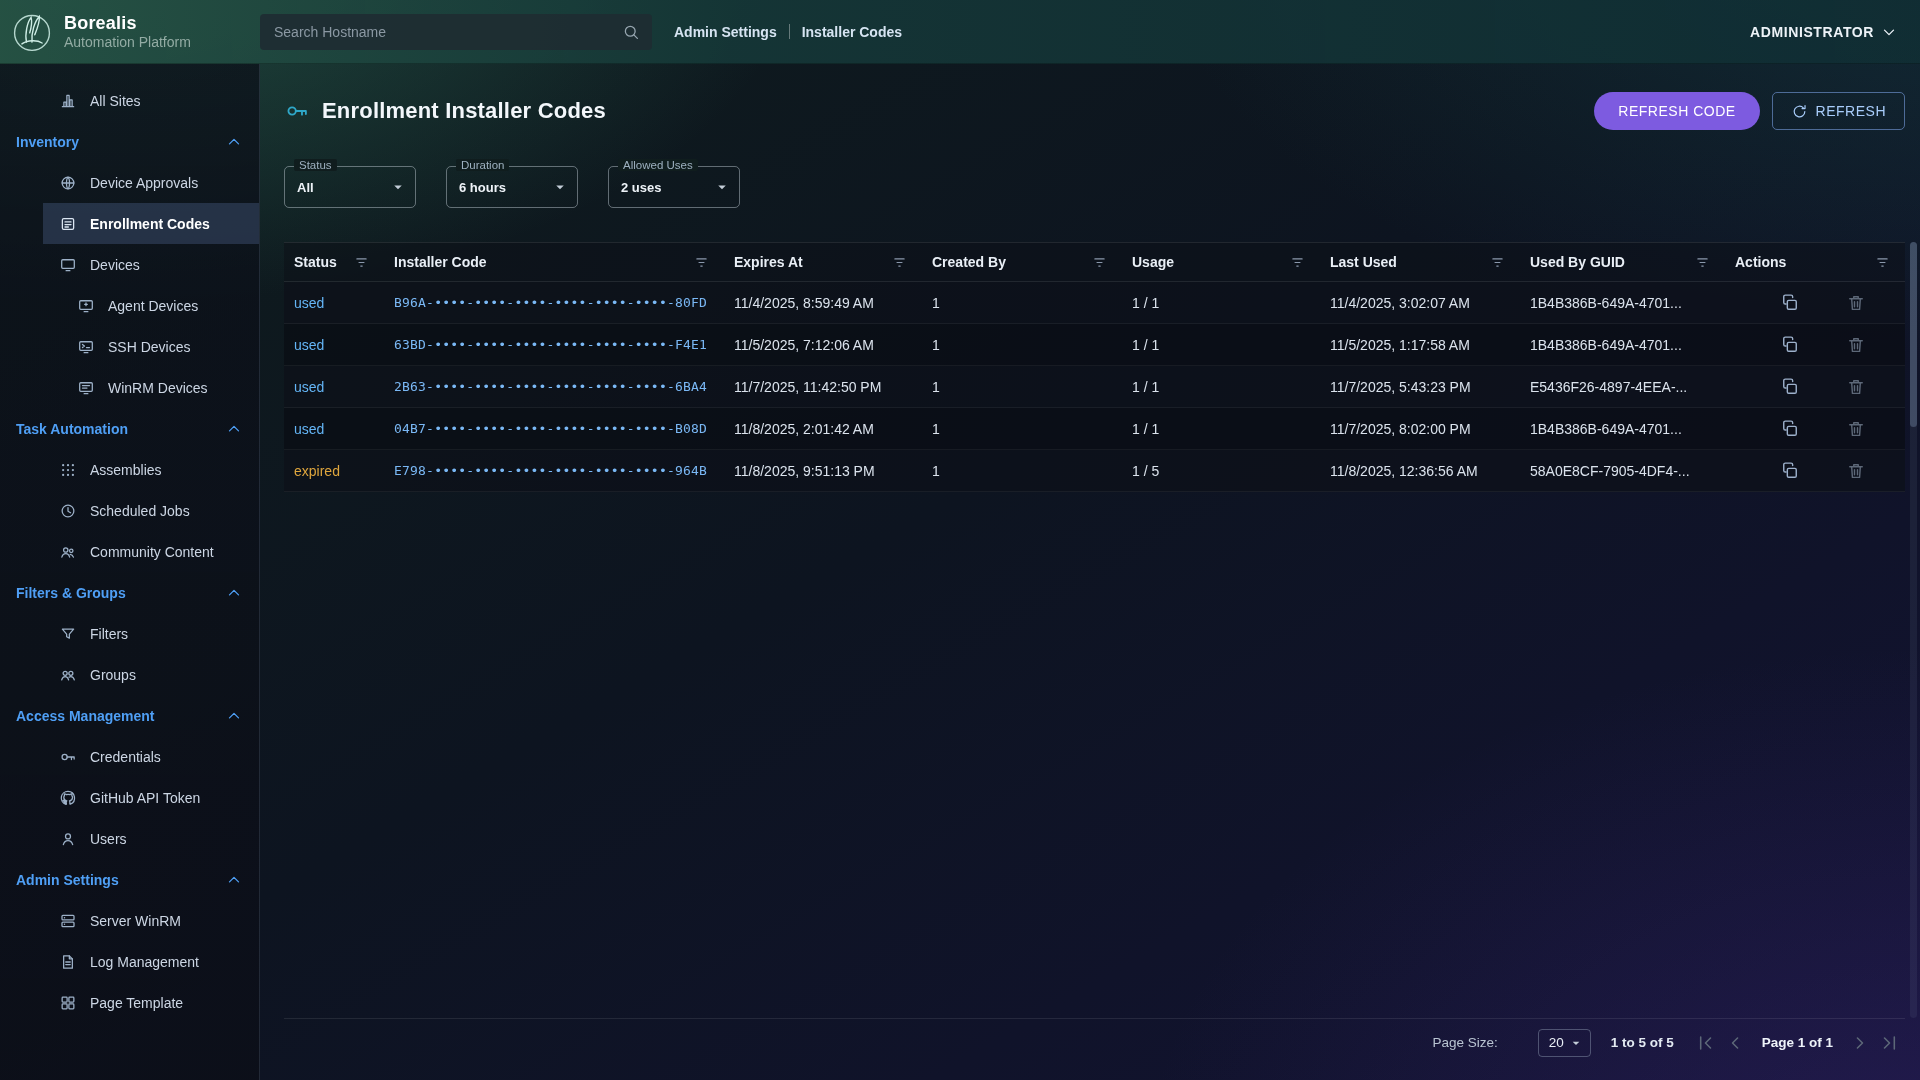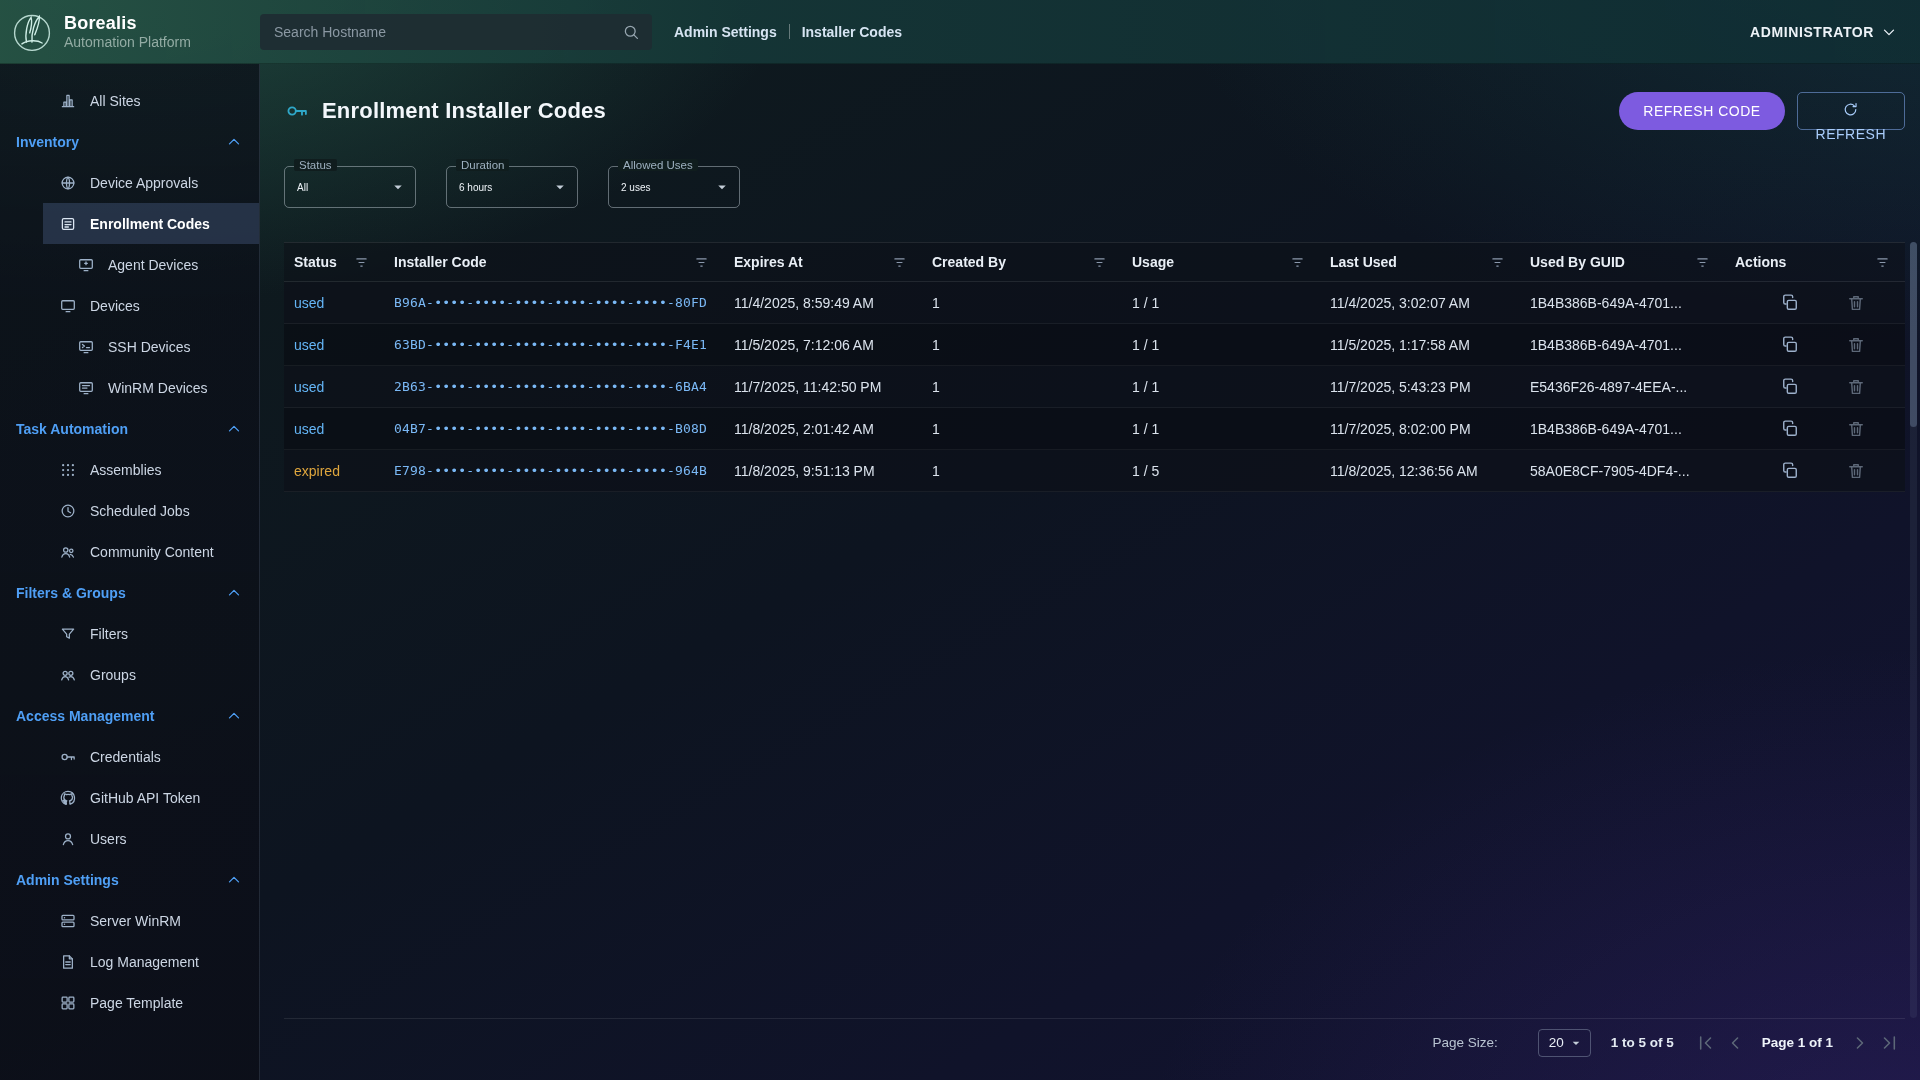--- a/index.html
+++ b/index.html
@@ -71,38 +71,38 @@
   .title-row { display: flex; align-items: center; margin-top: 28px; }
   .title-key { color: #2fa8c9; width: 26px; height: 26px; margin-right: 12px; }
   .page-title { font-size: 22px; font-weight: 700; color: #f3f7fb; margin: 0; letter-spacing: .2px; }
   .title-actions { margin-left: auto; display: flex; gap: 12px; }
   button { font-family: "Liberation Sans", sans-serif; }
   .btn-generate {
     height: 38px; padding: 0 24px; border: none; border-radius: 19px; cursor: pointer;
     background: #7d5be0; color: #ffffff; font-size: 14px; font-weight: 500; letter-spacing: .5px;
   }
   .btn-refresh {
-    height: 38px; padding: 8px 18px; border-radius: 5px; cursor: pointer;
+    height: 38px; padding: 15px 18px; border-radius: 5px; cursor: pointer;
     border: 1px solid rgba(130,170,240,0.55); background: transparent; color: #a9cdfb;
-    font-size: 14px; font-weight: 500; letter-spacing: .5px; display: flex; align-items: center; gap: 8px; flex-direction: column;
+    font-size: 14px; font-weight: 500; letter-spacing: .5px; display: flex; align-items: center; gap: 8px;
   }
   .btn-refresh .icon { width: 17px; height: 17px; }
 
   
   .filters-row { display: flex; gap: 30px; margin-top: 36px; }
   .select {
     position: relative; min-width: 132px; height: 42px; cursor: pointer;
     border: 1px solid rgba(200,210,220,0.45); border-radius: 5px;
     display: flex; align-items: center; padding: 0 34px 0 12px;
   }
   .select-label {
     position: absolute; top: -8px; left: 9px; font-size: 11.5px; color: #9db0bf;
     background: #101d1e; padding: 0 5px; border-radius: 2px;
   }
-  .select-value { font-size: 10px; color: #eef3f8; white-space: nowrap; }
+  .select-value { font-size: 13px; color: #eef3f8; white-space: nowrap; font-weight: bold; }
   .select-caret { position: absolute; right: 8px; color: #c3cdd8; }
 
   
   .table { margin-top: 34px; flex: 1; min-height: 0; display: flex; flex-direction: column; position: relative;
     --cols: 100px 340px 198px 200px 198px 200px 205px 1fr; }
   .thead {
     display: grid; grid-template-columns: var(--cols); height: 40px; align-items: center;
     background: rgba(12,16,24,0.55);
     border-top: 1px solid rgba(255,255,255,0.09); border-bottom: 1px solid rgba(255,255,255,0.09);
   }
@@ -220,37 +220,37 @@
         </div>
         <div class="sb-item active">
           <span class="icon sb-icon">
             <svg viewBox="0 0 24 24" fill="none" stroke="currentColor" stroke-width="1.7" stroke-linecap="round" stroke-linejoin="round">
               <rect x="4.5" y="4.8" width="15" height="14.4" rx="1.8"></rect>
               <path d="M8 9.3h8M8 12.8h8M8 16h4.5"></path>
             </svg>
           </span>
           <span>Enrollment Codes</span>
         </div>
+        <div class="sb-item">
+          <span class="icon sb-icon">
+            <svg viewBox="0 0 24 24" fill="none" stroke="currentColor" stroke-width="1.7" stroke-linecap="round" stroke-linejoin="round">
+              <rect x="3.6" y="5" width="16.8" height="11.4" rx="1.4"></rect>
+              <path d="M9.5 19.6h5"></path>
+            </svg>
+          </span>
+          <span>Devices</span>
+        </div>
         <div class="sb-item indent">
           <span class="icon sb-icon">
             <svg viewBox="0 0 24 24" fill="none" stroke="currentColor" stroke-width="1.7" stroke-linecap="round" stroke-linejoin="round">
               <rect x="3.6" y="5" width="16.8" height="11.4" rx="1.4"></rect>
               <path d="M9.5 19.6h5M12 8v3.6M10.2 9.8h3.6"></path>
             </svg>
           </span>
           <span>Agent Devices</span>
-        </div>
-        <div class="sb-item">
-          <span class="icon sb-icon">
-            <svg viewBox="0 0 24 24" fill="none" stroke="currentColor" stroke-width="1.7" stroke-linecap="round" stroke-linejoin="round">
-              <rect x="3.6" y="5" width="16.8" height="11.4" rx="1.4"></rect>
-              <path d="M9.5 19.6h5"></path>
-            </svg>
-          </span>
-          <span>Devices</span>
         </div>
         <div class="sb-item indent">
           <span class="icon sb-icon">
             <svg viewBox="0 0 24 24" fill="none" stroke="currentColor" stroke-width="1.7" stroke-linecap="round" stroke-linejoin="round">
               <rect x="3.6" y="5" width="16.8" height="11.4" rx="1.4"></rect>
               <path d="M9.5 19.6h5M7.3 8.6l2.6 2.1-2.6 2.1M12.6 12.8h4"></path>
             </svg>
           </span>
           <span>SSH Devices</span>
         </div>

